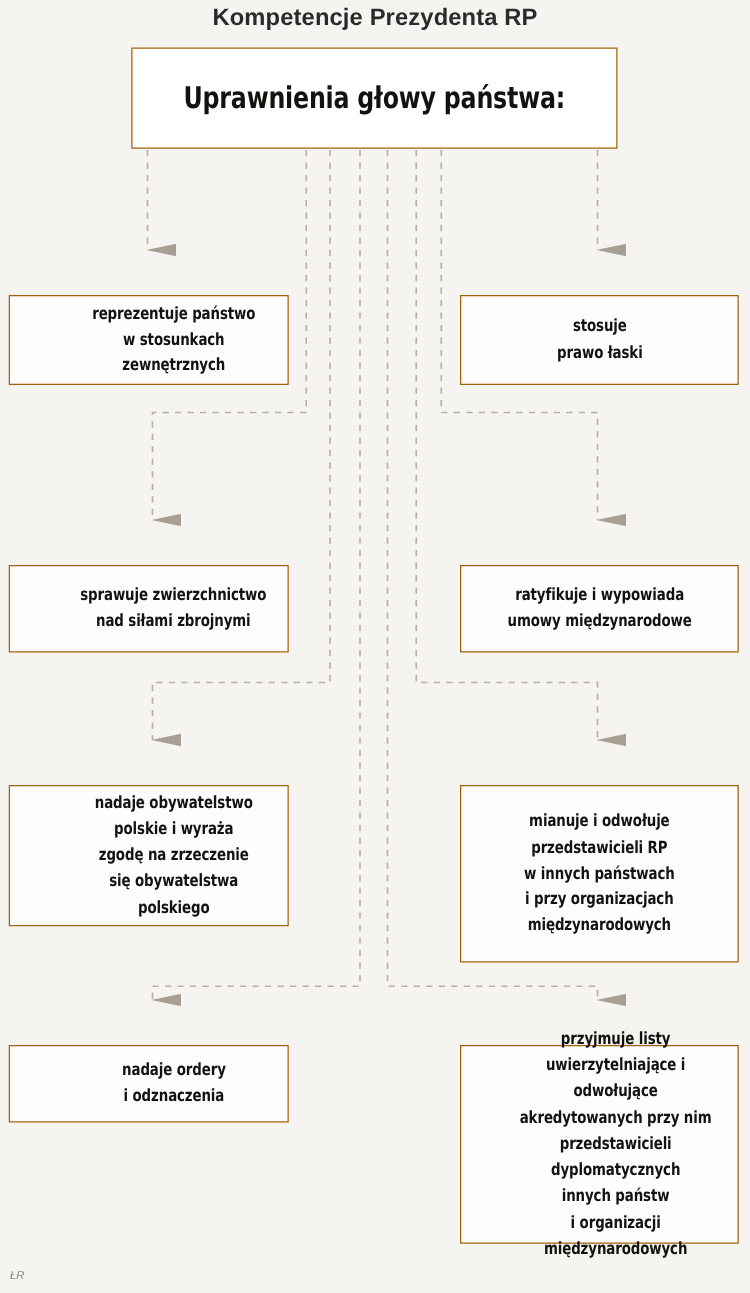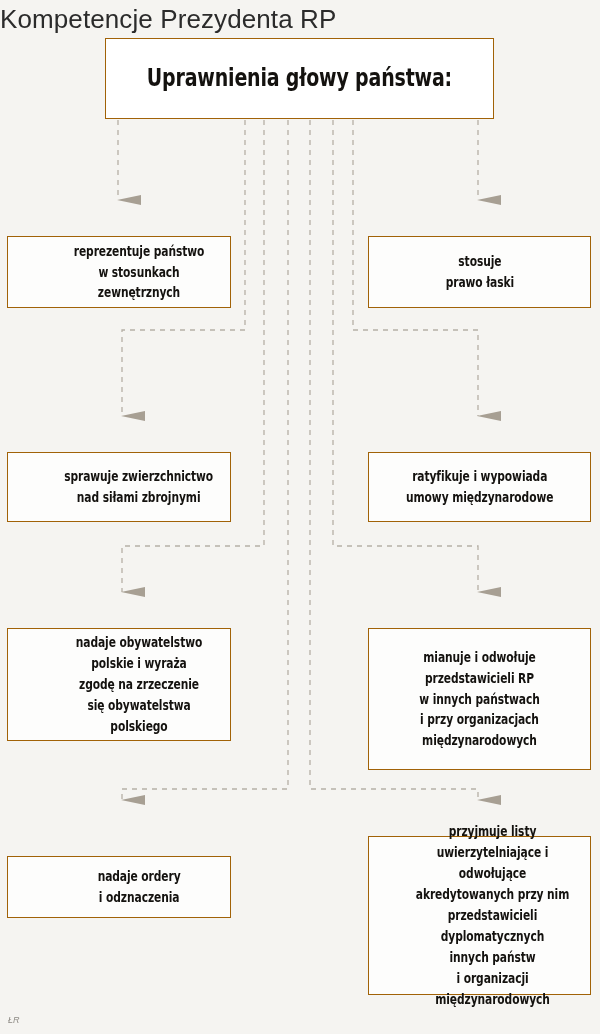--- a/index.html
+++ b/index.html
@@ -29,23 +29,23 @@
     width: 600px;
     height: 1034px;
     z-index: 1;
   }
 
   .page-title {
     position: absolute;
     left: 0;
     top: 4px;
     width: 600px;
-    text-align: left;
-    font-size: 26px;
-    font-weight: 400;
+    text-align: center;
+    font-size: 19px;
+    font-weight: 700;
     color: #2b2b2b;
     letter-spacing: 0.1px;
     z-index: 3;
   }
 
   .node {
     position: absolute;
     box-sizing: border-box;
     background: #fdfdfc;
     border: 1px solid #a16207;
@@ -80,21 +80,21 @@
     letter-spacing: -0.2px;
   }
 
   .node.left  { left: 7px;   width: 224px; padding-left: 40px; }
   .node.right { left: 368px; width: 223px; }
 
   .r1 { top: 236px; height: 72px; }
   .r2 { top: 452px; height: 70px; }
   .r3l { top: 628px; height: 113px; }
   .r3r { top: 628px; height: 142px; }
-  .r4l { top: 836px; height: 62px; margin-top: 20px; }
+  .r4l { top: 836px; height: 62px; }
   .r4r { top: 836px; height: 159px; padding-left: 26px; }
 
   .watermark {
     position: absolute;
     left: 8px;
     top: 1015px;
     font-size: 9px;
     color: #8d8a84;
     font-family: "Liberation Sans", sans-serif;
     z-index: 3;

